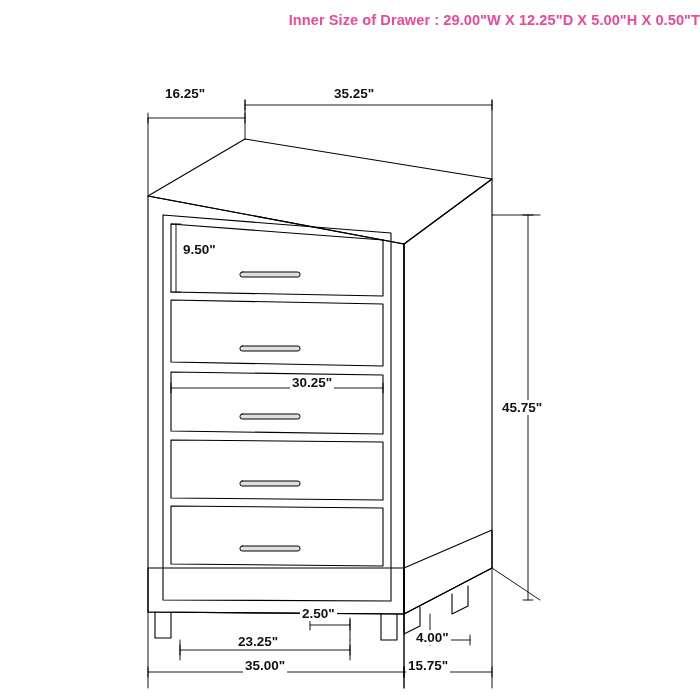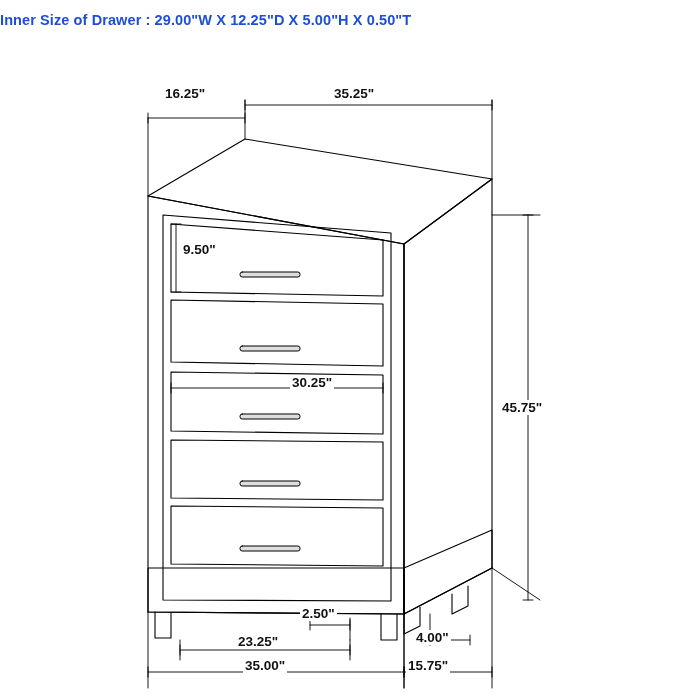--- a/index.html
+++ b/index.html
@@ -18,25 +18,25 @@
   #stage {
     position: relative;
     width: 700px;
     height: 700px;
   }
   #title {
     position: absolute;
     top: 12px;
     left: 0;
     width: 700px;
-    text-align: left;
+    text-align: right;
     font-size: 14.5px;
     font-weight: bold;
     letter-spacing: 0.1px;
-    color: #1d4ed8;
+    color: #ec4899;
   }
   svg#drawing {
     position: absolute;
     top: 0;
     left: 0;
     width: 700px;
     height: 700px;
   }
   .dimlabel {
     position: absolute;

